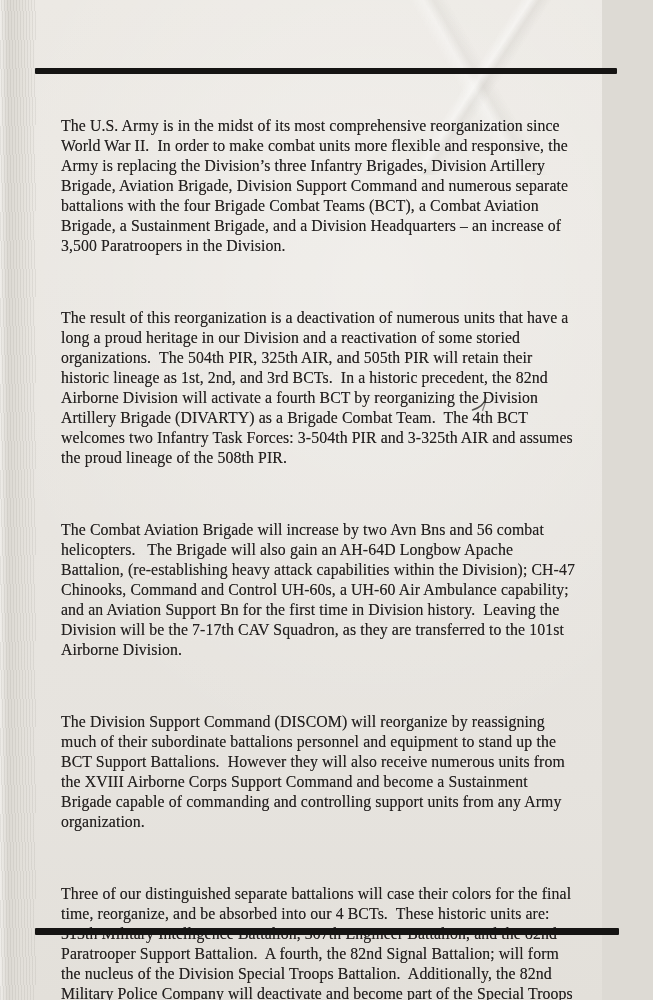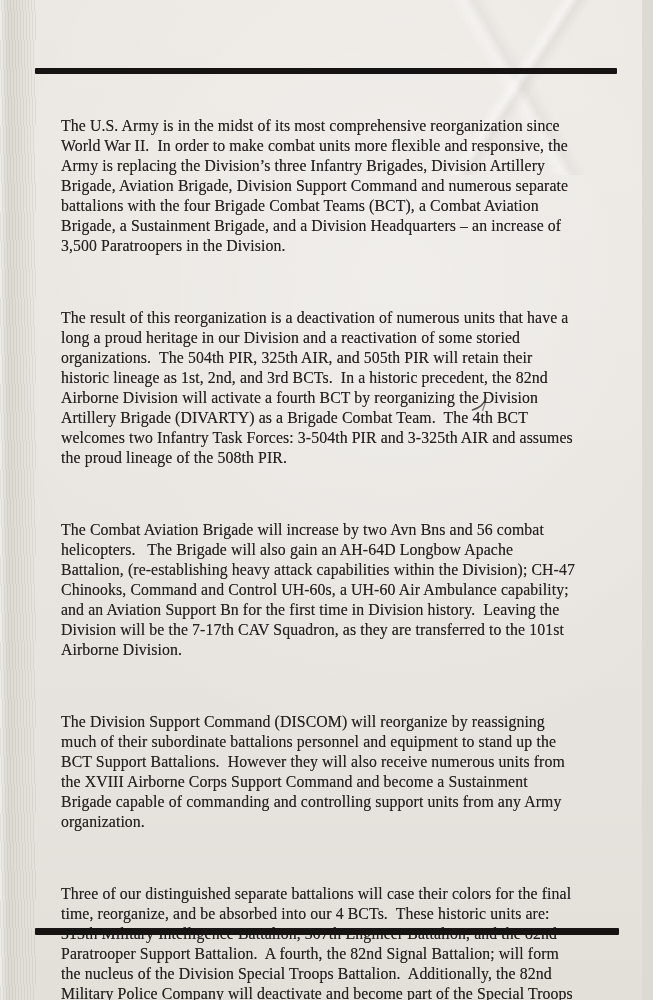--- a/index.html
+++ b/index.html
@@ -3,21 +3,20 @@
 <meta charset="utf-8">
 <style>
   html,body{margin:0;padding:0;background:#dddad4;}
   body{width:653px;height:1000px;overflow:hidden;}
   .scan{
     position:relative;width:602px;height:1000px;
     background:
       radial-gradient(ellipse 120% 90% at 62% 28%, rgba(255,255,255,0.30), rgba(255,255,255,0) 55%),
       linear-gradient(180deg,#ece9e4 0%,#e9e6e1 40%,#e6e3de 78%,#e3e0da 100%);
     font-family:"Liberation Serif","DejaVu Serif",serif;
-    padding-left:40px;
   }
   .edge-left{
     position:absolute;left:0;top:0;width:36px;height:1000px;pointer-events:none;
     background:
       repeating-linear-gradient(88deg, rgba(125,122,115,0.12) 0 1px, rgba(0,0,0,0) 1px 3px),
       linear-gradient(90deg,#f0eeea 0,#dcd9d3 8px,#e2dfd9 20px,rgba(233,230,225,0) 36px);
   }
   .crease{
     position:absolute;right:0;top:0;width:250px;height:175px;pointer-events:none;opacity:.75;
     background:

